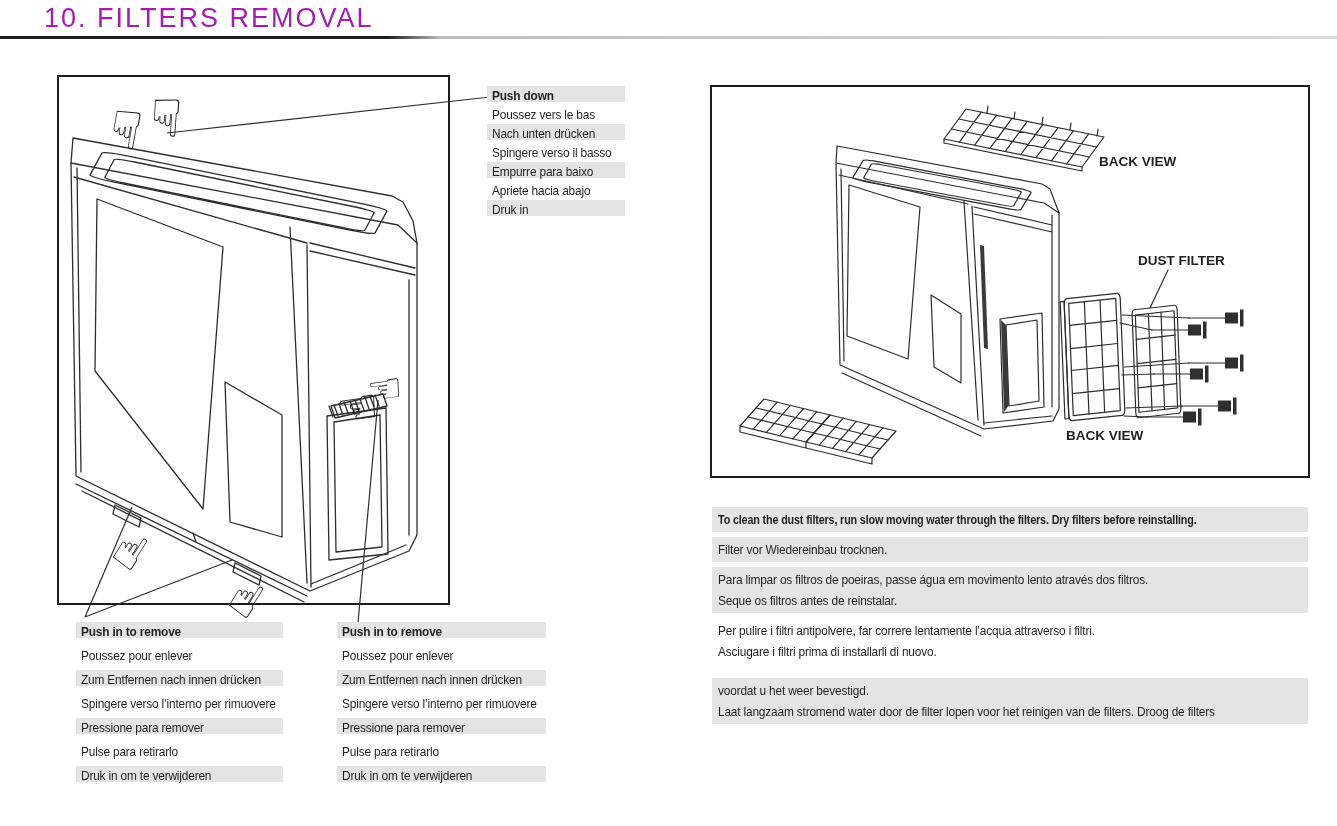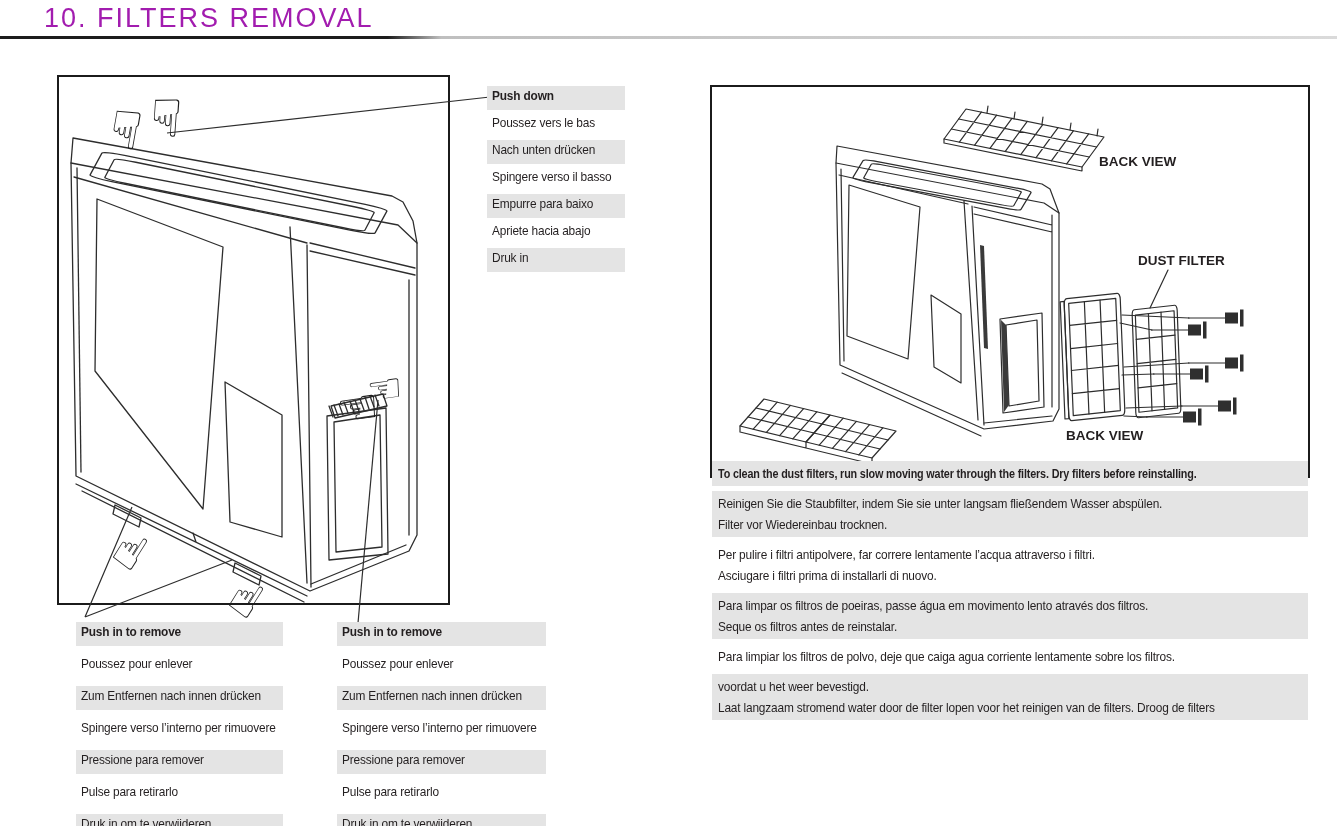--- a/index.html
+++ b/index.html
@@ -17,33 +17,33 @@
     background:linear-gradient(to right,#1d1d1d 0%,#1d1d1d 29%,#bfbfbf 33%,#dadada 100%);
   }
   .frame{border:2px solid #1b1b1b;background:#fff;}
   #left-frame{left:57px;top:75px;width:389px;height:526px;}
   #right-frame{left:710px;top:85px;width:596px;height:389px;}
   svg{overflow:visible;display:block;}
   #left-art{left:57px;top:75px;}
   #right-art{left:712px;top:87px;}
 
   
-  .bar{height:24px;line-height:20px;padding-left:5px;font-size:13.5px;white-space:nowrap;}
+  .bar{height:16px;line-height:20px;padding-left:5px;font-size:13.5px;white-space:nowrap;}
   .shaded{background:#e4e4e4;}
   .hd{font-weight:bold;}
   .cond{display:inline-block;transform:scaleX(0.88);transform-origin:0 50%;white-space:pre;letter-spacing:-0.2px;}
   .cond-tight{display:inline-block;transform:scaleX(0.8);transform-origin:0 50%;white-space:pre;letter-spacing:-0.2px;}
   .lblcol .bar{margin-bottom:3px;}
   #push-down{left:487px;top:86px;width:138px;}
   .pushin .bar{margin-bottom:8px;margin-left:19px;}
   #push-in-a{left:57px;top:622px;width:226px;}
   #push-in-b{left:318px;top:622px;width:228px;}
 
   
-  #instructions{left:712px;top:461px;width:596px;}
+  #instructions{left:712px;top:507px;width:596px;}
   .irow{padding:2px 6px 2px 6px;margin-bottom:5px;font-size:13.5px;line-height:21px;}
   .irow div{white-space:nowrap;}
 </style>
 </head>
 <body>
 
 <div class="abs" id="page-title">10. FILTERS REMOVAL</div>
 <div class="abs" id="title-rule"></div>
 
 <div class="abs frame" id="left-frame"></div>
@@ -214,31 +214,29 @@
   <div class="bar shaded"><span class="cond">Pressione para remover</span></div>
   <div class="bar"><span class="cond">Pulse para retirarlo</span></div>
   <div class="bar shaded"><span class="cond">Druk in om te verwijderen</span></div>
 </div>
 
 <div class="abs" id="instructions">
   <div class="irow shaded hd">
     <div><span class="cond-tight">To clean the dust filters, run slow moving water through the filters. Dry filters before reinstalling.</span></div>
   </div>
   <div class="irow shaded">
-    <div><span class="cond">Reinigen Sie die Staubfilter, indem Sie sie unter langsam fließendem Wasser abspülen.</span></div>
     <div><span class="cond">Filter vor Wiedereinbau trocknen.</span></div>
+  </div>
+  <div class="irow shaded">
+    <div><span class="cond">Para limpar os filtros de poeiras, passe água em movimento lento através dos filtros.</span></div>
+    <div><span class="cond">Seque os filtros antes de reinstalar.</span></div>
   </div>
   <div class="irow">
     <div><span class="cond">Per pulire i filtri antipolvere, far correre lentamente l’acqua attraverso i filtri.</span></div>
     <div><span class="cond">Asciugare i filtri prima di installarli di nuovo.</span></div>
   </div>
-  <div class="irow shaded">
-    <div><span class="cond">Para limpar os filtros de poeiras, passe água em movimento lento através dos filtros.</span></div>
-    <div><span class="cond">Seque os filtros antes de reinstalar.</span></div>
-  </div>
   <div class="irow">
-    <div><span class="cond">Para limpiar los filtros de polvo, deje que caiga agua corriente lentamente sobre los filtros.</span></div>
   </div>
   <div class="irow shaded">
     <div><span class="cond">voordat u het weer bevestigd.</span></div>
     <div><span class="cond">Laat langzaam stromend water door de filter lopen voor het reinigen van de filters. Droog de filters</span></div>
   </div>
 </div>
 
 </body></html>

